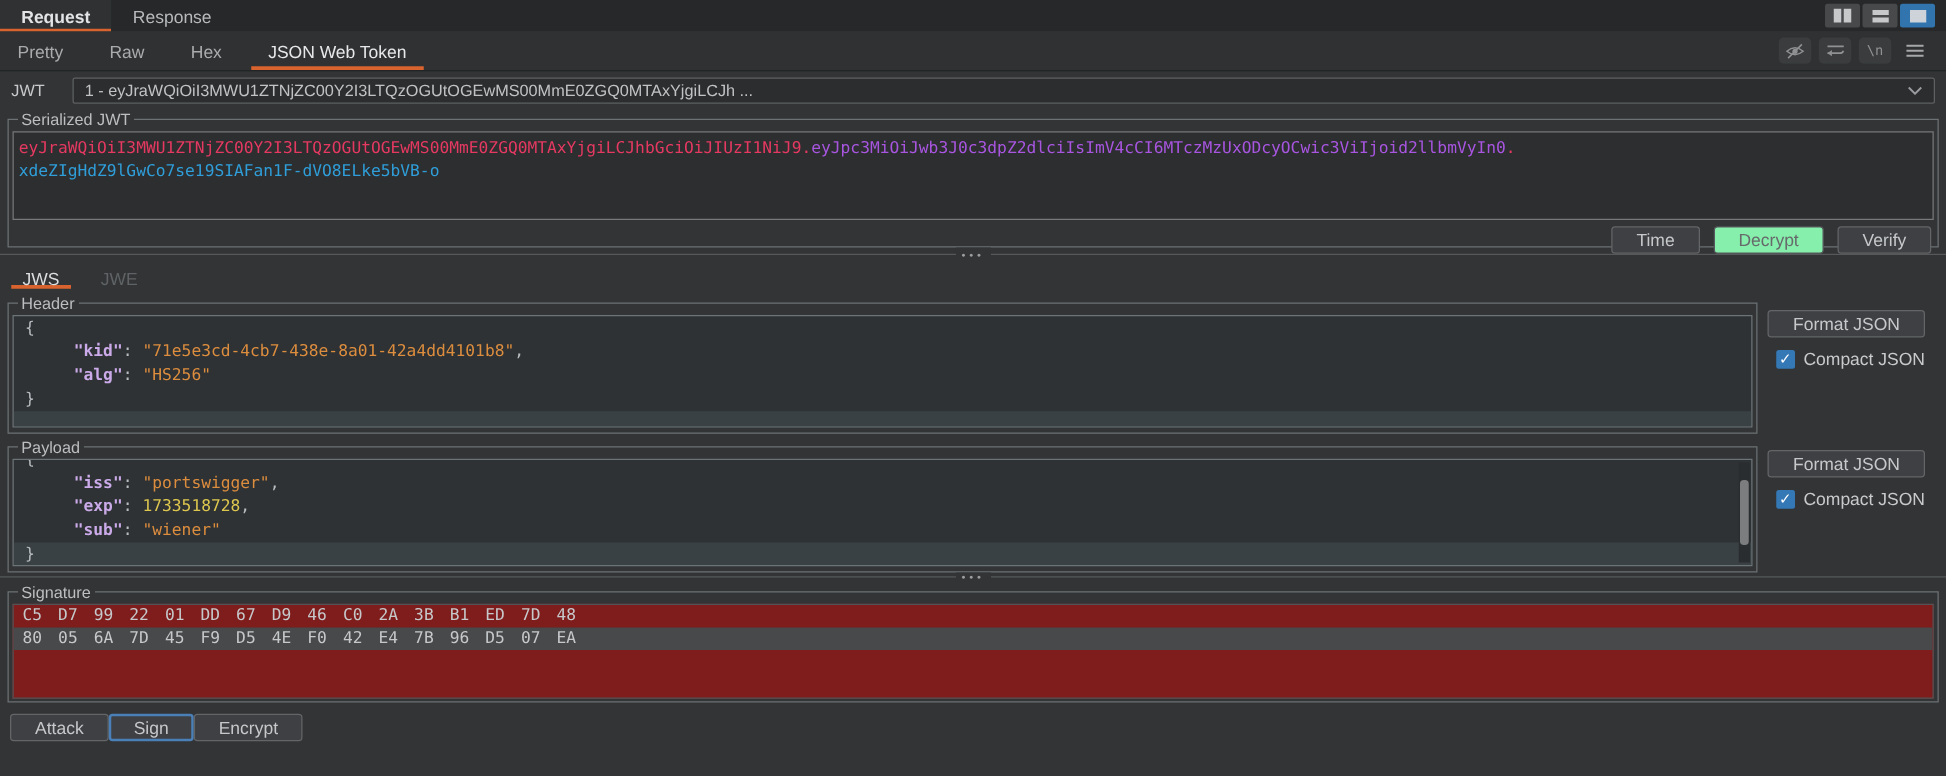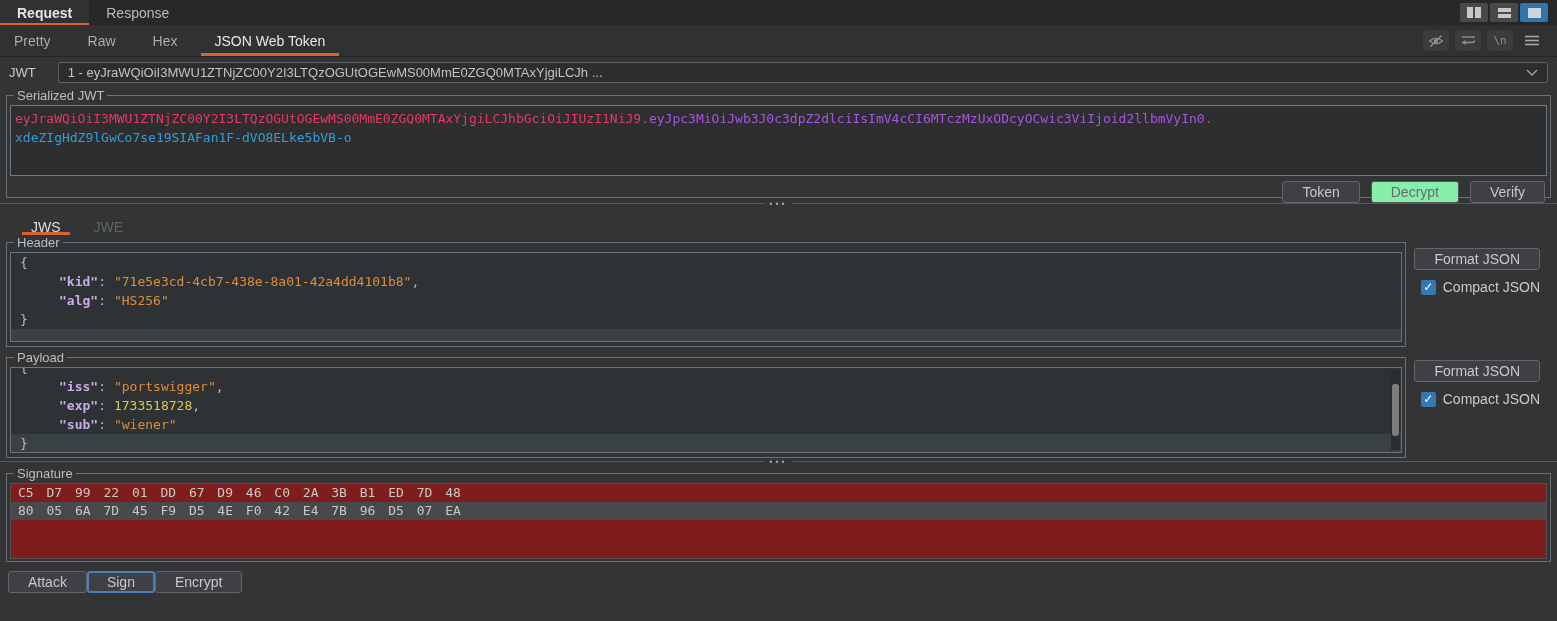--- a/index.html
+++ b/index.html
@@ -62,21 +62,21 @@
   }
   .btn.disabled { color:#67696b; border-color:#55575a; background:#86efac; cursor:default; }
   .btn.focus-blue { border:2px solid #4a7fb7; padding:0 18px; }
 
   
   .splitter { height:12px; position:relative; flex:none; }
   .splitter .line { position:absolute; left:0; right:0; top:5px; border-top:1px solid #56585a; }
   .splitter .dots { position:absolute; left:50%; transform:translateX(-50%); top:0; background:#323436; padding:0 5px; color:#9c9ea0; font-size:9px; letter-spacing:3px; line-height:12px; }
 
   
-  .jws-tabs { height:25px; display:flex; align-items:flex-end; padding-left:22px; flex:none; }
+  .jws-tabs { height:25px; display:flex; align-items:center; padding-left:9px; flex:none; }
   .jws-tab { padding:0 9px; display:flex; align-items:center; font-size:14px; color:#dcdee0; cursor:default; margin-right:15px; }
   .jws-tab.selected { box-shadow:inset 0 -3px 0 #d9632e; }
   .jws-tab.dim { color:#5f6365; }
 
   
   .section-row { display:flex; align-items:flex-start; flex:none; }
   .code-fs { width:1400px; flex:none; }
   .fs-header { height:112px; }
   .fs-payload { height:108px; margin-top:3px; }
   .code-editor {
@@ -183,21 +183,21 @@
     </div>
   </div>
 
   <fieldset class="fs-serialized">
     <legend>Serialized JWT</legend>
     <div class="token-editor">
       <div><span class="tok-h">eyJraWQiOiI3MWU1ZTNjZC00Y2I3LTQzOGUtOGEwMS00MmE0ZGQ0MTAxYjgiLCJhbGciOiJIUzI1NiJ9</span><span class="tok-dot">.</span><span class="tok-p">eyJpc3MiOiJwb3J0c3dpZ2dlciIsImV4cCI6MTczMzUxODcyOCwic3ViIjoid2llbmVyIn0</span><span class="tok-dot">.</span></div>
       <div><span class="tok-s">xdeZIgHdZ9lGwCo7se19SIAFan1F-dVO8ELke5bVB-o</span></div>
     </div>
     <div class="fs-buttons">
-      <button class="btn">Token</button>
+      <button class="btn">Time</button>
       <button class="btn disabled">Decrypt</button>
       <button class="btn">Verify</button>
     </div>
   </fieldset>
 
   <div class="splitter">
     <div class="line"></div>
     <div class="dots">•••</div>
   </div>
 

